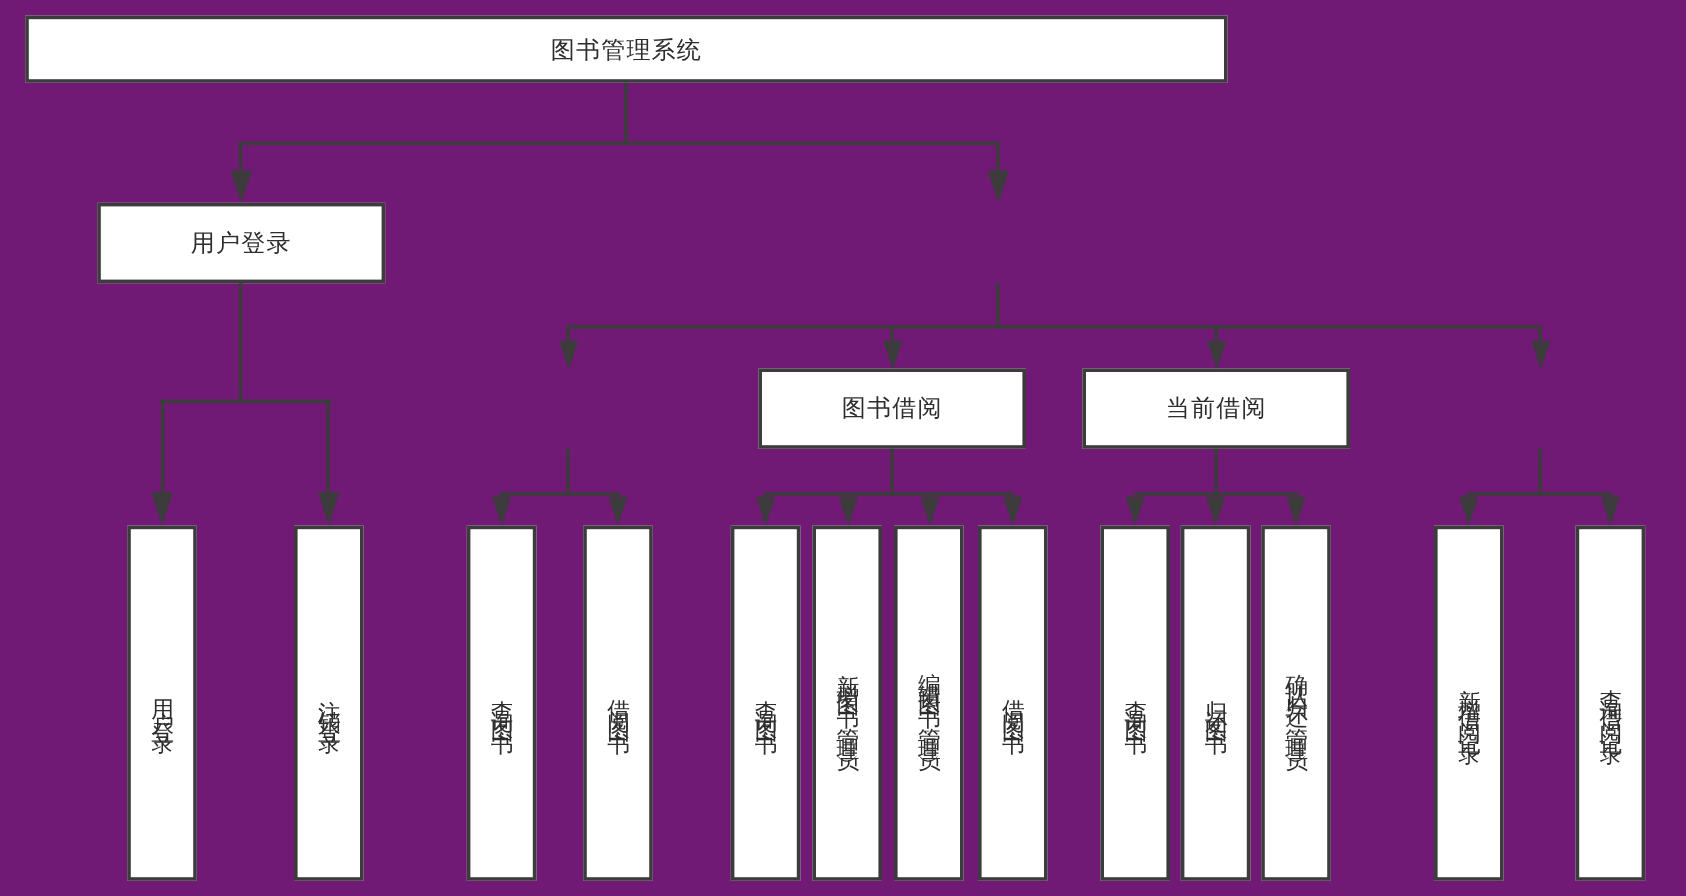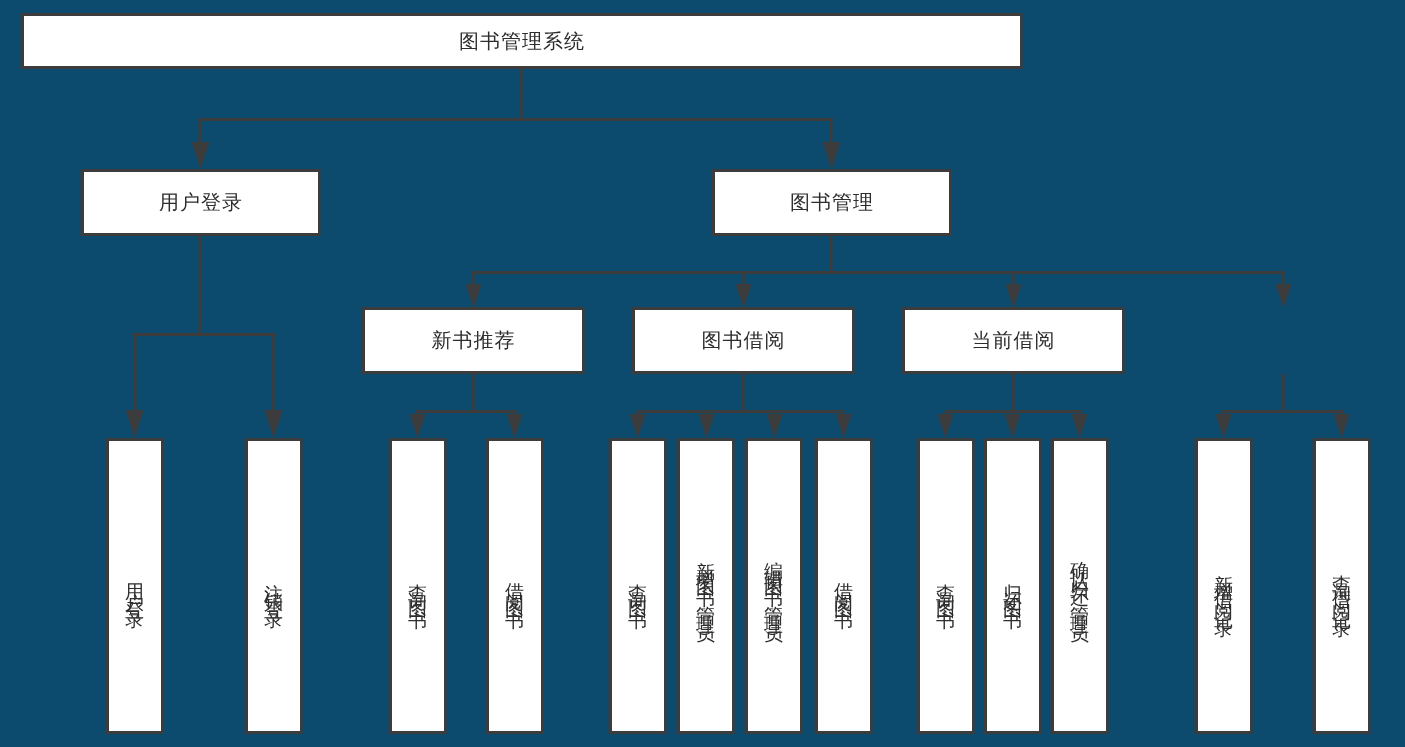--- a/index.html
+++ b/index.html
@@ -4,21 +4,21 @@
 <style>
   :root{
     --line:#3c3c3c;
     --text:#2d2d2d;
     --wm:#a5a9af;
   }
   html,body{margin:0;padding:0;background:#fff;}
   #canvas{
     position:relative;
     width:1405px;height:747px;
-    background:#0c4a6e;
+    background:#701a75;
     overflow:hidden;
     font-family:"Liberation Sans","DejaVu Sans",sans-serif;
     color:var(--text);
   }
   
   .node{
     position:absolute;box-sizing:border-box;
     border:3px solid var(--line);background:#fff;
     display:flex;align-items:center;justify-content:center;
   }
@@ -56,45 +56,39 @@
   <div class="vl" style="left:520px;top:69px;height:50px"></div>
   <div class="hl" style="left:199px;top:118px;width:634px"></div>
   <div class="vl" style="left:199px;top:118px;height:27px"></div>
   <div class="ar lg" style="left:192px;top:142px"></div>
   <div class="vl" style="left:830px;top:118px;height:27px"></div>
   <div class="ar lg" style="left:823px;top:142px"></div>
 
   <div class="node h" style="left:81px;top:169px;width:240px;height:67px">
     <span>用户登录</span>
   </div>
-  <div class="node h" style="left:712px;top:169px;width:240px;height:67px">
-    <span>图书管理</span>
-  </div>
 
   <div class="vl" style="left:199px;top:236px;height:99px"></div>
   <div class="hl" style="left:133px;top:333px;width:143px"></div>
   <div class="vl" style="left:134px;top:333px;height:81px"></div>
   <div class="ar xl" style="left:126px;top:410px"></div>
   <div class="vl" style="left:272px;top:333px;height:81px"></div>
   <div class="ar xl" style="left:265px;top:410px"></div>
 
   <div class="vl" style="left:830px;top:236px;height:38px"></div>
   <div class="hl" style="left:472px;top:271px;width:813px"></div>
   <div class="vl" style="left:472px;top:271px;height:16px"></div>
   <div class="ar" style="left:466px;top:284px"></div>
   <div class="vl" style="left:742px;top:271px;height:16px"></div>
   <div class="ar" style="left:736px;top:284px"></div>
   <div class="vl" style="left:1012px;top:271px;height:16px"></div>
   <div class="ar" style="left:1006px;top:284px"></div>
   <div class="vl" style="left:1282px;top:271px;height:16px"></div>
   <div class="ar" style="left:1276px;top:284px"></div>
 
-  <div class="node h" style="left:362px;top:307px;width:223px;height:67px">
-    <span>新书推荐</span>
-  </div>
   <div class="node h" style="left:902px;top:307px;width:223px;height:67px">
     <span>当前借阅</span>
   </div>
   <div class="node h" style="left:632px;top:307px;width:223px;height:67px">
     <span>图书借阅</span>
   </div>
 
   <div class="vl" style="left:472px;top:374px;height:38px"></div>
   <div class="vl" style="left:742px;top:374px;height:38px"></div>
   <div class="vl" style="left:1012px;top:374px;height:38px"></div>

